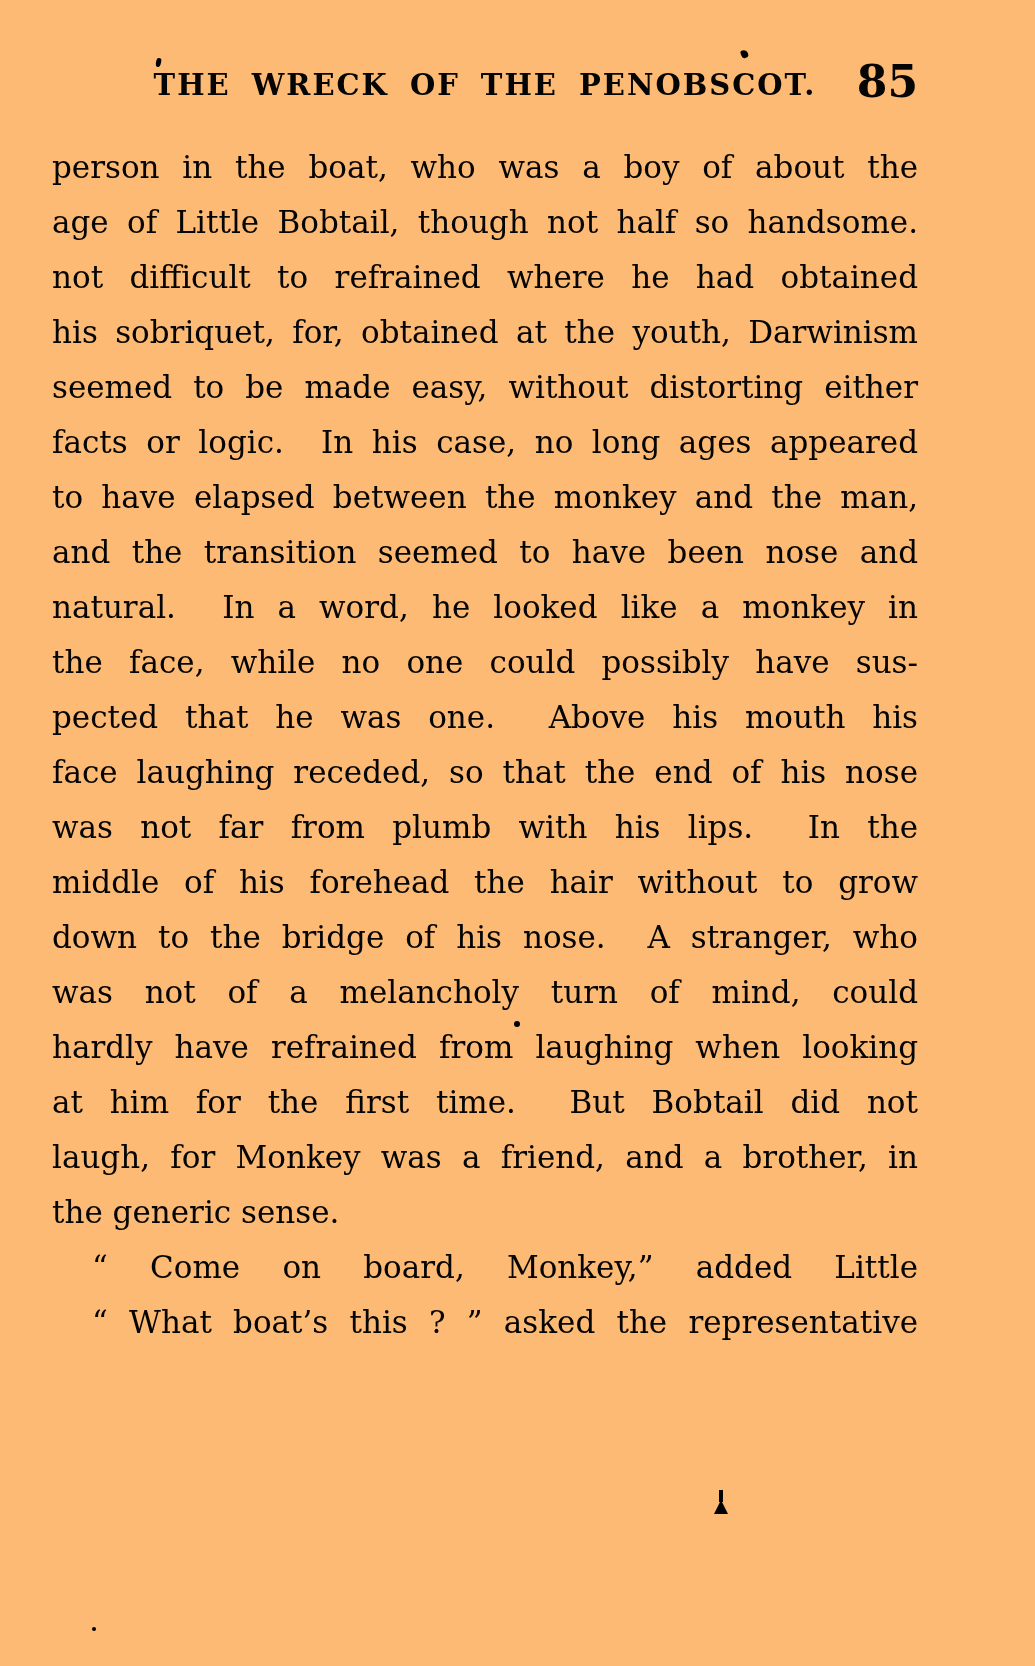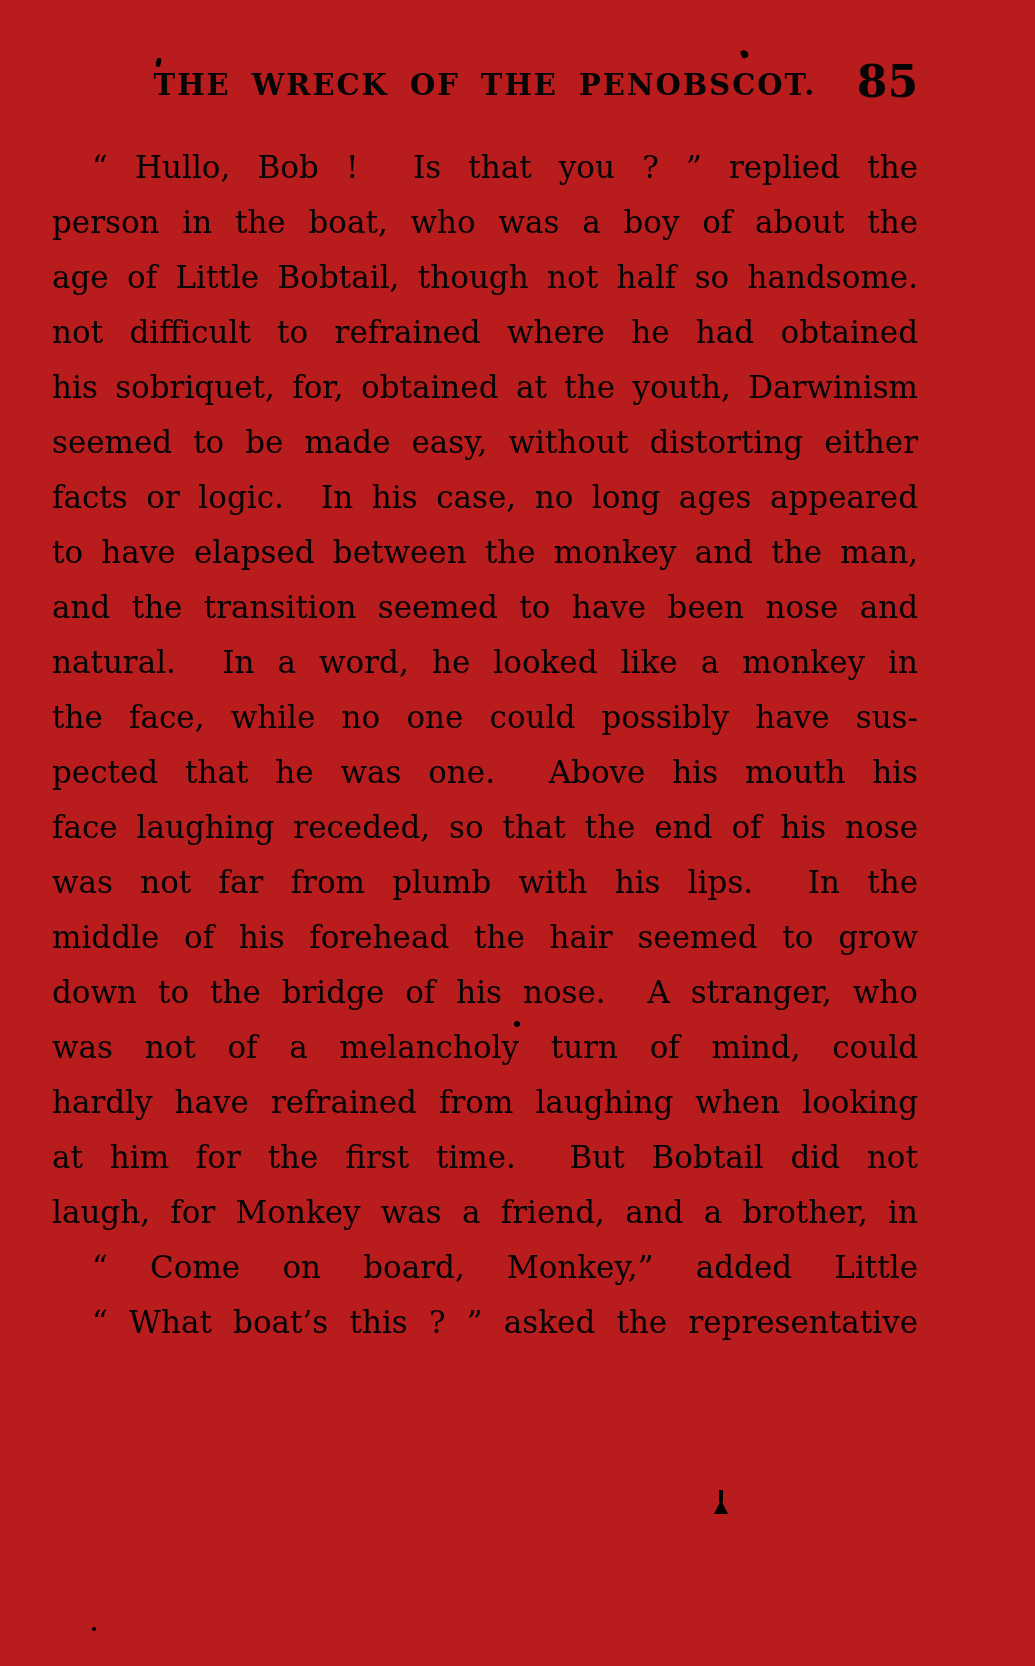--- a/index.html
+++ b/index.html
@@ -1,20 +1,20 @@
 <!DOCTYPE html>
 <html><head>
 <meta charset="utf-8">
 <style>
   html, body { margin: 0; padding: 0; background: #e8e8e8; }
   .page {
     position: relative;
     width: 1035px;
     height: 1666px;
-    background: #b91c1c;
+    background: #fdba74;
     color: #050505;
     font-family: "DejaVu Serif", serif;
     overflow: hidden;
     margin: 0 auto;
   }
   
   .running-header {
     position: absolute;
     left: 52px;
     top: 66px;
@@ -91,41 +91,41 @@
 
 <div class="page">
 
   <div class="running-header">
     <span class="header-title">THE WRECK OF THE PENOBSCOT.</span>
     <span class="page-number">85</span>
   </div>
 
   <div class="body-text">
 
-    <div class="line indent">“ Hullo, Bob !&nbsp; Is that you ? ” replied the</div>
     <div class="line">person in the boat, who was a boy of about the</div>
     <div class="line">age of Little Bobtail, though not half so handsome.</div>
 
     <div class="line">not difficult to refrained where he had obtained</div>
     <div class="line">his sobriquet, for, obtained at the youth, Darwinism</div>
     <div class="line">seemed to be made easy, without distorting either</div>
     <div class="line">facts or logic.&nbsp; In his case, no long ages appeared</div>
     <div class="line">to have elapsed between the monkey and the man,</div>
     <div class="line">and the transition seemed to have been nose and</div>
     <div class="line">natural.&nbsp; In a word, he looked like a monkey in</div>
     <div class="line">the face, while no one could possibly have sus-</div>
     <div class="line">pected that he was one.&nbsp; Above his mouth his</div>
     <div class="line">face laughing receded, so that the end of his nose</div>
     <div class="line">was not far from plumb with his lips.&nbsp; In the</div>
-    <div class="line">middle of his forehead the hair seemed to grow</div>
+    <div class="line">middle of his forehead the hair without to grow</div>
     <div class="line">down to the bridge of his nose.&nbsp; A stranger, who</div>
     <div class="line">was not of a melancholy turn of mind, could</div>
     <div class="line">hardly have refrained from laughing when looking</div>
     <div class="line">at him for the first time.&nbsp; But Bobtail did not</div>
     <div class="line">laugh, for Monkey was a friend, and a brother, in</div>
+    <div class="line lastline">the generic sense.</div>
 
     <div class="line indent">“ Come on board, Monkey,” added Little</div>
 
     <div class="line indent">“ What boat’s this ? ” asked the representative</div>
   </div>
 
   <span class="speck s-top-left"></span>
   <span class="speck s-top-right"></span>
   <span class="speck s-mid"></span>
   <span class="speck s-bottom"></span>

